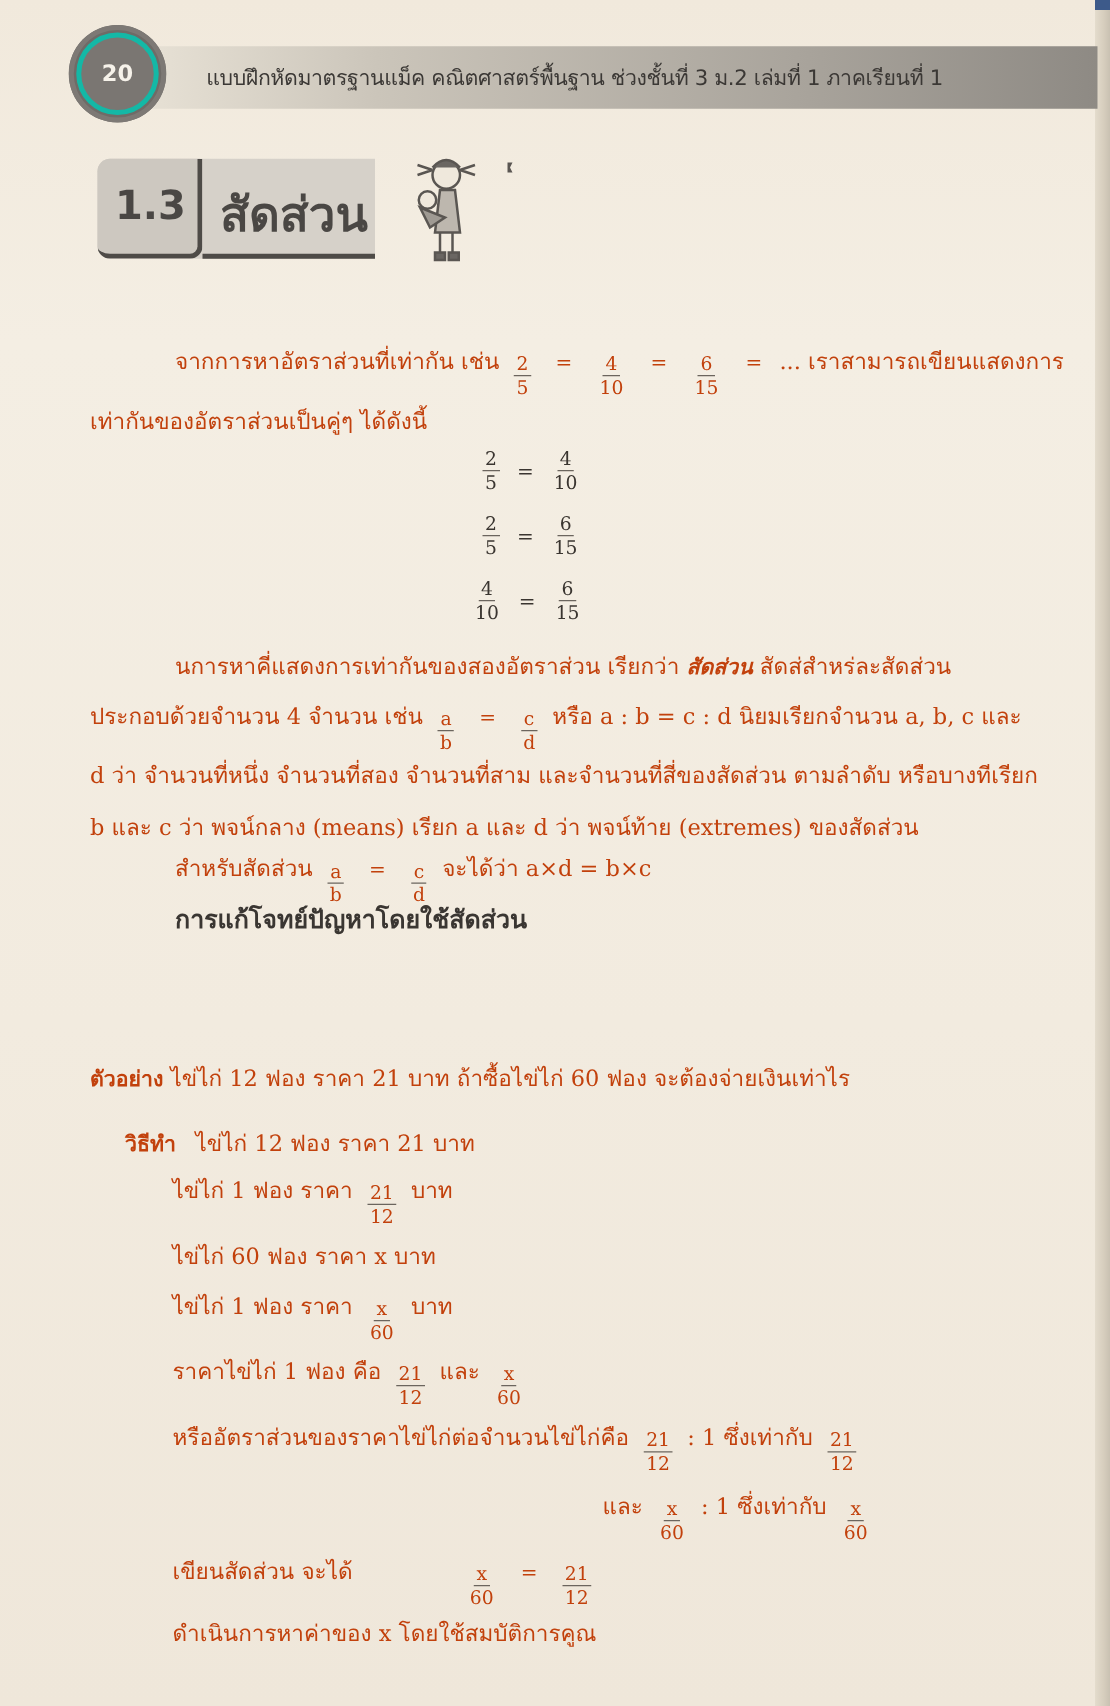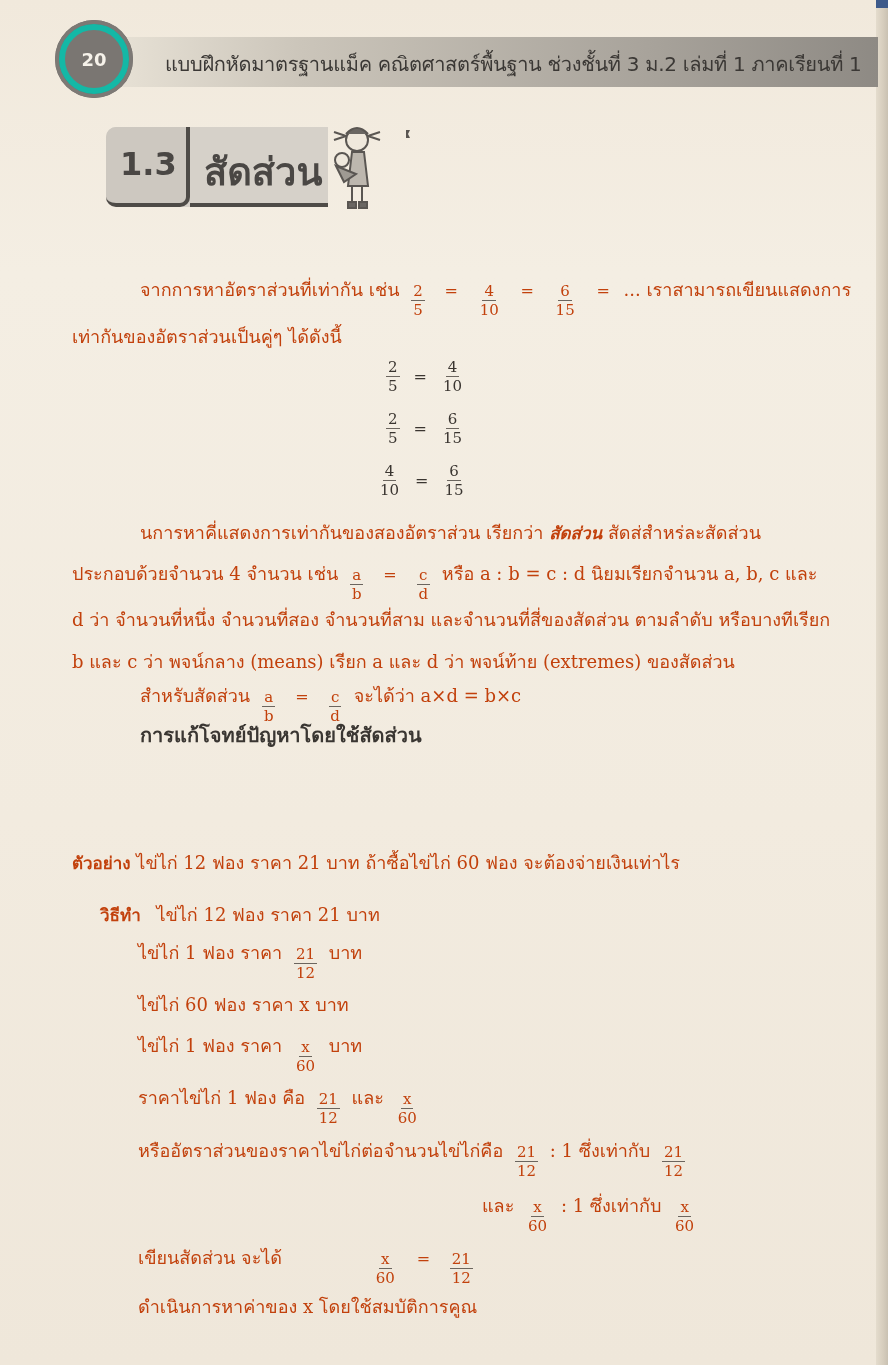--- a/index.html
+++ b/index.html
@@ -27,32 +27,32 @@
     background: linear-gradient(90deg, #e8e2d6 0%, #cbc5ba 25%, #a8a39b 70%, #8e8a84 100%);
   }
   .page-badge {
     position: absolute; left: 55px; top: 20px; width: 78px; height: 78px; border-radius: 50%;
     background: #6f6b67;
     display: flex; align-items: center; justify-content: center;
     box-shadow: inset 0 0 0 4px #7d7975;
   }
   .page-badge-inner {
     width: 58px; height: 58px; border-radius: 50%;
-    background: #7a7672; border: 6px solid #14b8a6;
+    background: #7a7672; border: 4px solid #14b8a6;
     display: flex; align-items: center; justify-content: center;
     color: #f6f2ea; font-family: "DejaVu Sans", sans-serif; font-weight: bold; font-size: 18px;
   }
   .header-title {
     position: absolute; left: 165px; top: 48px;
-    font-family: "DejaVu Sans", sans-serif; font-size: 20px; color: #3b3835;
+    font-family: "DejaVu Sans", sans-serif; font-size: 17px; color: #3b3835;
     letter-spacing: -0.3px; white-space: nowrap;
   }
   
   .section-box {
-    position: absolute; left: 78px; top: 127px; width: 256px; height: 80px; margin-left: 28px;
+    position: absolute; left: 78px; top: 127px; width: 256px; height: 80px;
   }
   .section-bg {
     position: absolute; left: 0; top: 0; width: 222px; height: 80px;
     background: #d6d1c9; border-radius: 10px 0 0 10px;
   }
   .section-numbox {
     position: absolute; left: 0; top: 0; width: 84px; height: 80px;
     border-right: 4px solid #4e4b47; border-bottom: 4px solid #4e4b47;
     border-radius: 10px 0 10px 10px; box-sizing: border-box; background: #cdc8c0;
   }

